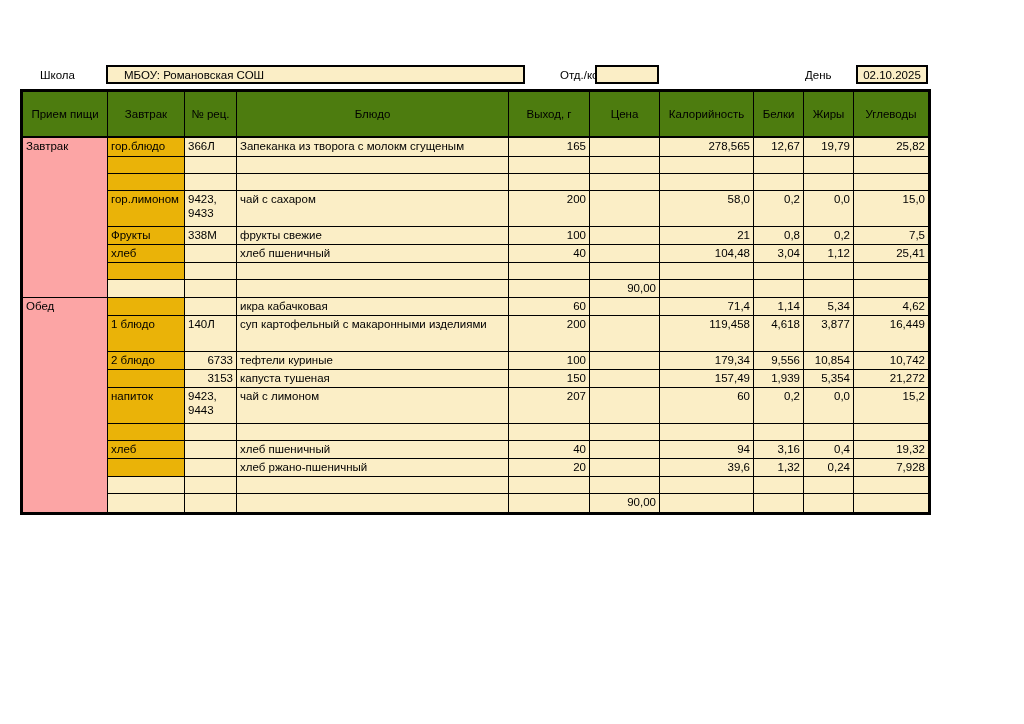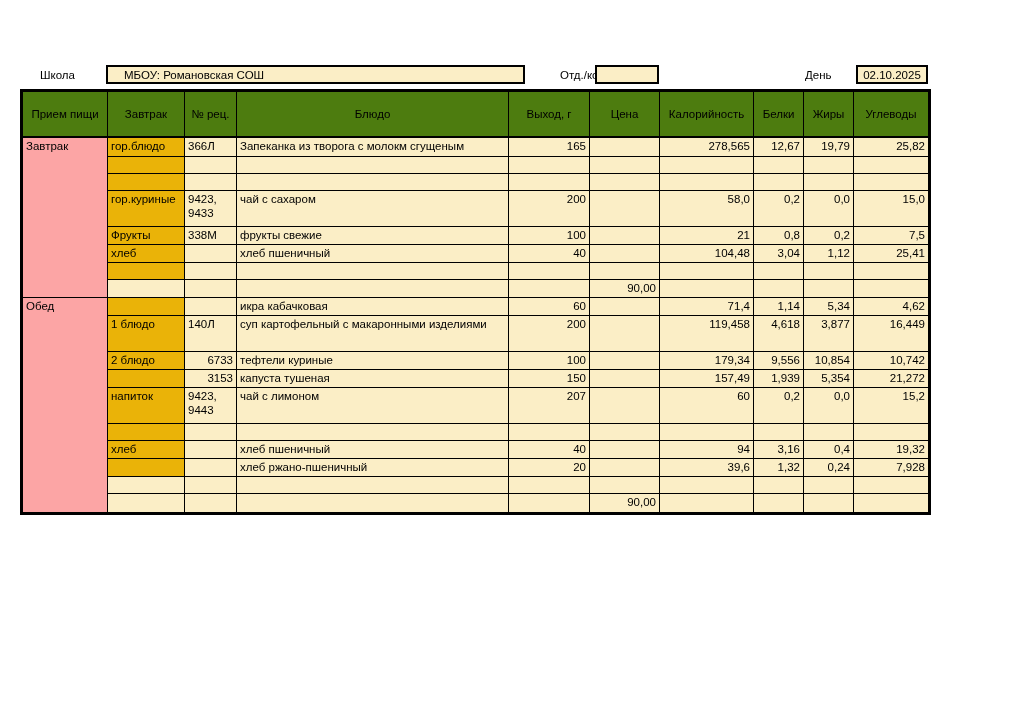--- a/index.html
+++ b/index.html
@@ -118,21 +118,21 @@
           <td class="y rec"></td>
           <td class="y dish"></td>
           <td class="y num"></td>
           <td class="y num"></td>
           <td class="y num"></td>
           <td class="y num"></td>
           <td class="y num"></td>
           <td class="y num"></td>
         </tr>
         <tr style="height: 36px;">
-          <td class="w">гор.куриные</td>
+          <td class="w">гор.лимоном</td>
           <td class="y rec">9423,
 9433</td>
           <td class="y dish">чай с сахаром</td>
           <td class="y num">200</td>
           <td class="y num"></td>
           <td class="y num">58,0</td>
           <td class="y num">0,2</td>
           <td class="y num">0,0</td>
           <td class="y num">15,0</td>
         </tr>

